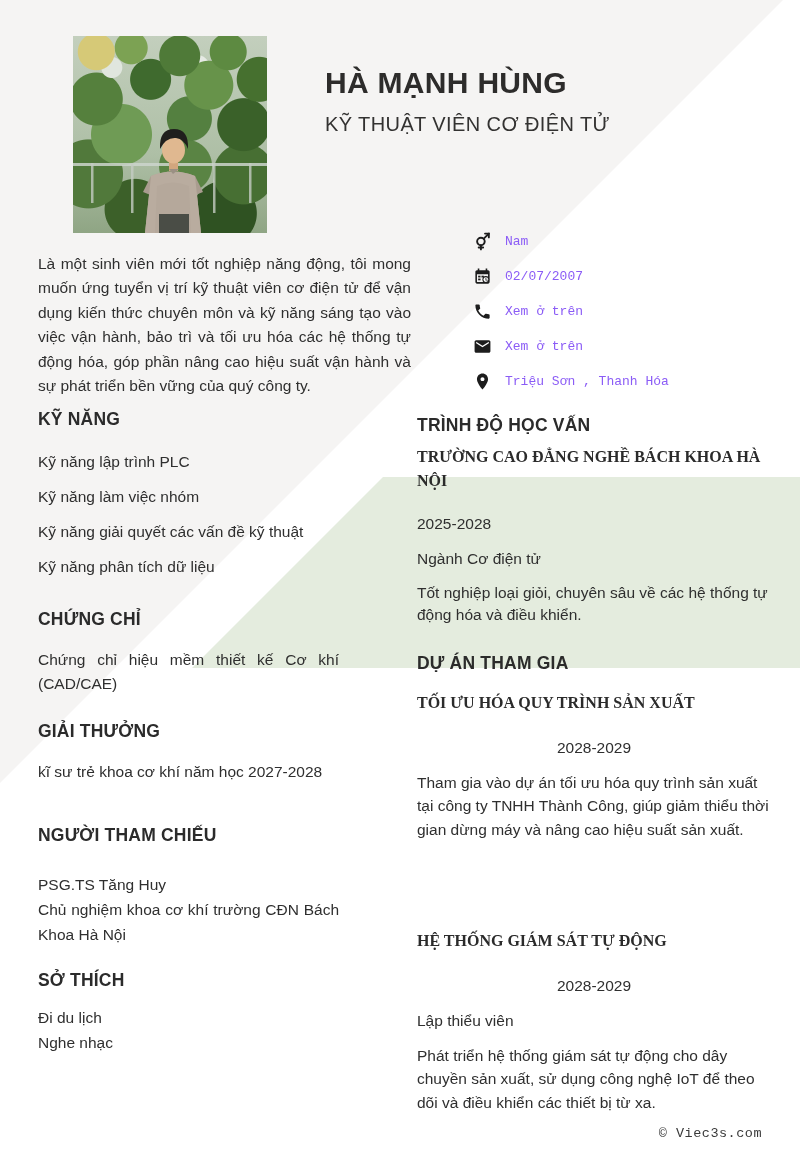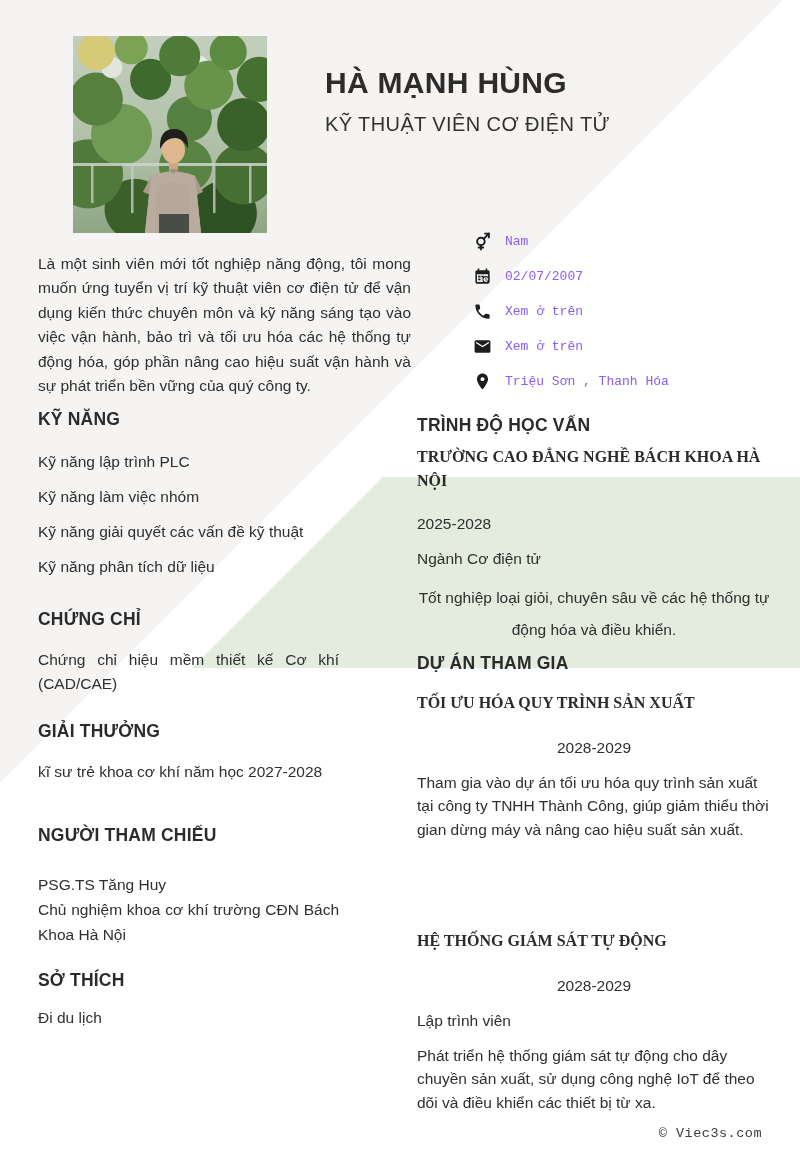--- a/index.html
+++ b/index.html
@@ -62,21 +62,21 @@
   #refs .body{line-height:25px;}
   #hobbies{left:38px;top:968px;width:301px;}
   #hobbies .h2{margin-bottom:13px;}
   #hobbies .body{line-height:25px;}
 
   #education{left:417px;top:413px;width:354px;}
   #education .h2{margin-bottom:8px;}
   #edu-school{margin-bottom:0;}
   #edu-period{margin-top:20px;}
   #edu-major{margin-top:11px;}
-  #edu-desc{margin-top:11px;line-height:32px;text-align:center;}
+  #edu-desc{margin-top:11px;line-height:22px;}
   #projects-h{left:417px;top:651px;width:354px;}
   .proj{width:354px;}
   #proj1{left:417px;top:691px;}
   #proj2{left:417px;top:929px;}
   .proj .h3{margin-bottom:21px;}
   .proj .p-period{margin-bottom:11px;text-align:center;}
   .proj .p-role{margin-bottom:11px;}
   .proj .p-desc{line-height:23.5px;}
 
   .footer{position:absolute;right:38px;top:1126px;font-family:"Liberation Mono",monospace;
@@ -191,20 +191,21 @@
 
   <div id="refs" class="sec">
     <div class="h2">NGƯỜI THAM CHIẾU</div>
     <div class="body">PSG.TS Tăng Huy</div>
     <div class="body just">Chủ nghiệm khoa cơ khí trường CĐN Bách Khoa Hà Nội</div>
   </div>
 
   <div id="hobbies" class="sec">
     <div class="h2">SỞ THÍCH</div>
     <div class="body">Đi du lịch</div>
+    <div class="body">Nghe nhạc</div>
   </div>
 
   <div id="education" class="sec">
     <div class="h2">TRÌNH ĐỘ HỌC VẤN</div>
     <div id="edu-school" class="h3">TRƯỜNG CAO ĐẲNG NGHỀ BÁCH KHOA HÀ NỘI</div>
     <div id="edu-period" class="body">2025-2028</div>
     <div id="edu-major" class="body">Ngành Cơ điện tử</div>
     <div id="edu-desc" class="body">Tốt nghiệp loại giỏi, chuyên sâu về các hệ thống tự động hóa và điều khiển.</div>
   </div>
 
@@ -212,19 +213,19 @@
 
   <div id="proj1" class="sec proj">
     <div class="h3">TỐI ƯU HÓA QUY TRÌNH SẢN XUẤT</div>
     <div class="body p-period">2028-2029</div>
     <div class="body p-desc">Tham gia vào dự án tối ưu hóa quy trình sản xuất tại công ty TNHH Thành Công, giúp giảm thiểu thời gian dừng máy và nâng cao hiệu suất sản xuất.</div>
   </div>
 
   <div id="proj2" class="sec proj">
     <div class="h3">HỆ THỐNG GIÁM SÁT TỰ ĐỘNG</div>
     <div class="body p-period">2028-2029</div>
-    <div class="body p-role">Lập trình viên</div>
+    <div class="body p-role">Lập thiểu viên</div>
     <div class="body p-desc">Phát triển hệ thống giám sát tự động cho dây chuyền sản xuất, sử dụng công nghệ IoT để theo dõi và điều khiển các thiết bị từ xa.</div>
   </div>
 
   <div class="footer">© Viec3s.com</div>
 
 </div>
 
 </body></html>

